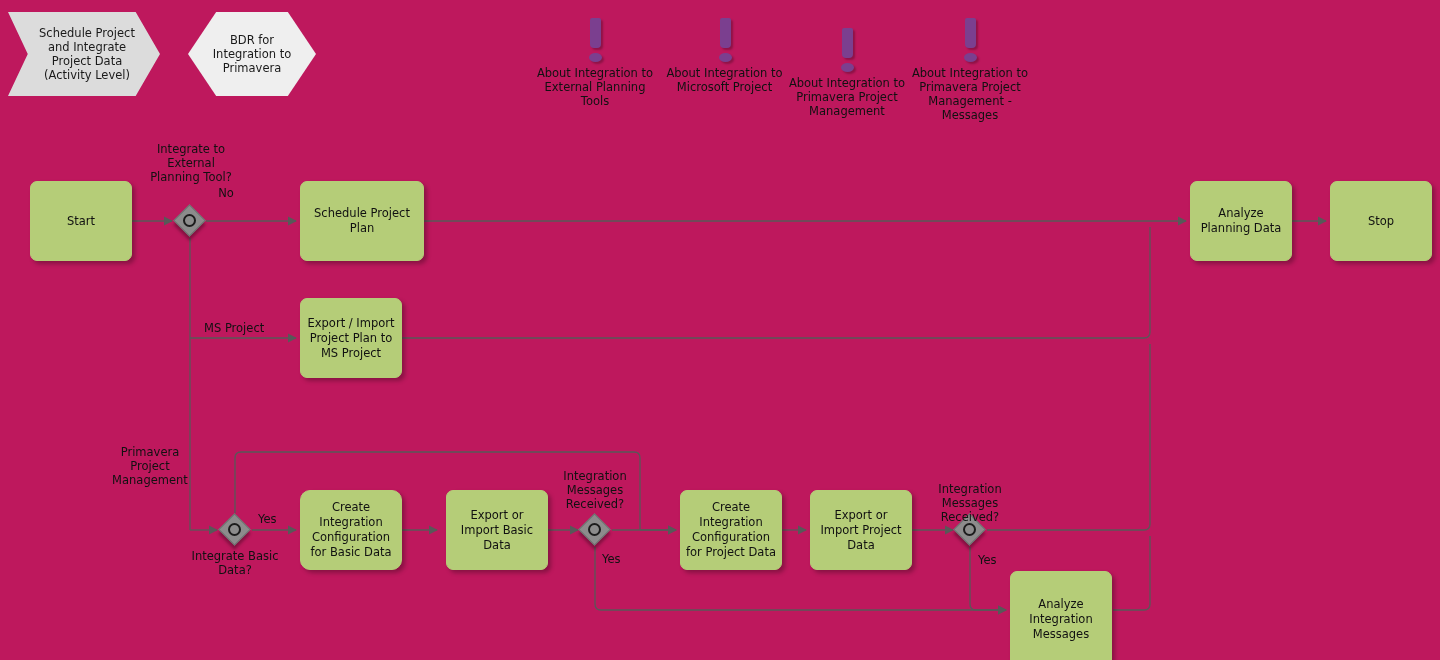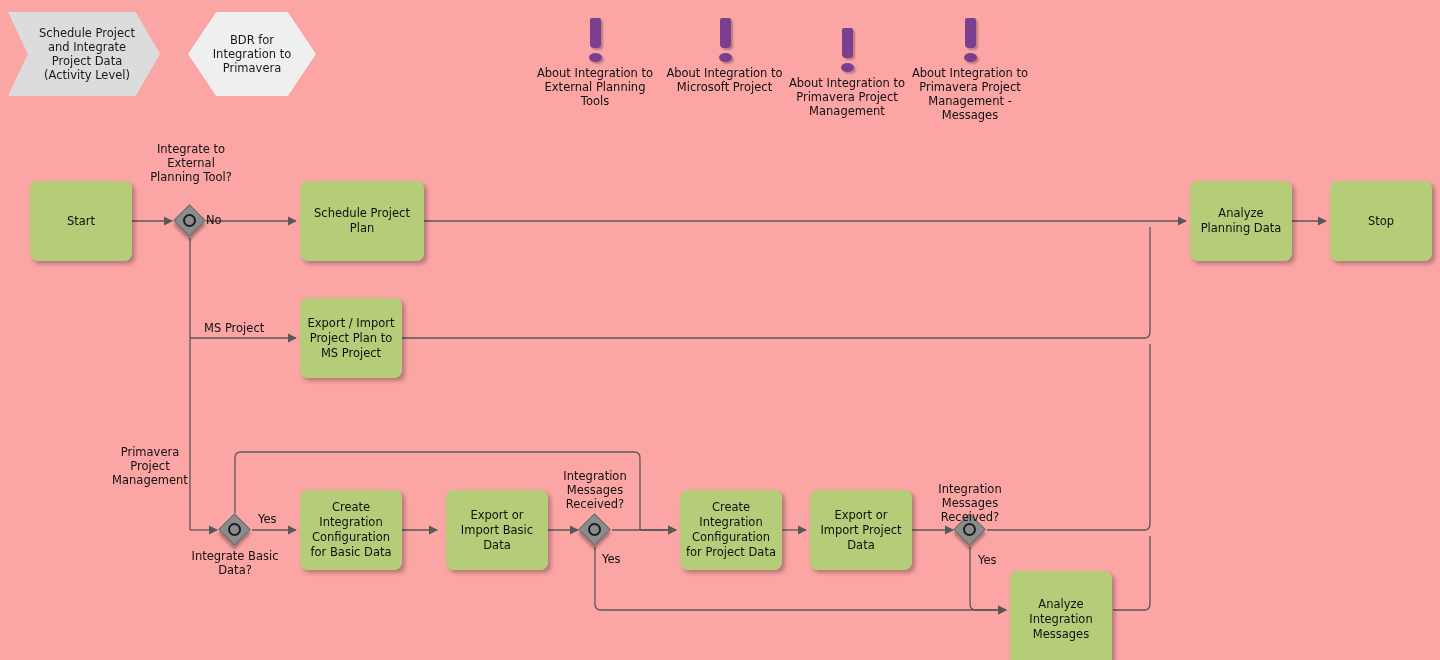--- a/index.html
+++ b/index.html
@@ -10,21 +10,21 @@
   }
   body {
     font-family: "DejaVu Sans", sans-serif;
     color: #1a1a1a;
   }
   #canvas {
     position: relative;
     width: 1440px;
     height: 660px;
     overflow: hidden;
-    background: #fca5a5;
+    background: #be185d;
   }
   #edges {
     position: absolute;
     left: 0;
     top: 0;
     width: 1440px;
     height: 660px;
     pointer-events: none;
   }
 
@@ -277,21 +277,21 @@
   </div>
 
   <div class="task" style="left:300px; top:181px; width:124px; height:80px;">
     <span>Schedule Project Plan</span>
   </div>
 
   <div class="task" style="left:300px; top:298px; width:102px; height:80px;">
     <span>Export / Import Project Plan to MS Project</span>
   </div>
 
-  <div class="task" style="left:300px; top:490px; width:102px; height:80px;">
+  <div class="task" style="left:300px; top:490px; width:102px; height:80px;border-radius:10px;">
     <span>Create Integration Configuration for Basic Data</span>
   </div>
 
   <div class="task" style="left:446px; top:490px; width:102px; height:80px;">
     <span>Export or Import Basic Data</span>
   </div>
 
   <div class="task" style="left:680px; top:490px; width:102px; height:80px;text-align:center;">
     <span>Create Integration Configuration for Project Data</span>
   </div>
@@ -329,21 +329,21 @@
     <div class="ring"></div>
   </div>
   <div class="elabel" style="left:547px; top:469px; width:96px;">Integration Messages Received?</div>
 
   <div class="gateway" style="left:955px; top:515px;">
     <div class="dia"></div>
     <div class="ring"></div>
   </div>
   <div class="elabel" style="left:922px; top:482px; width:96px;">Integration Messages Received?</div>
 
-  <div class="elabel" style="left:206px; top:213px; width:40px; text-align:left;">No</div>
+  <div class="elabel" style="left:206px; top:186px; width:40px; text-align:center;">No</div>
 
   <div class="elabel" style="left:204px; top:321px; width:80px; text-align:left;">MS Project</div>
 
   <div class="elabel" style="left:104px; top:445px; width:92px;">Primavera Project Management</div>
 
   <div class="elabel" style="left:258px; top:512px; width:30px; text-align:left;">Yes</div>
 
   <div class="elabel" style="left:602px; top:552px; width:30px; text-align:left;">Yes</div>
 
   <div class="elabel" style="left:978px; top:553px; width:30px; text-align:left;">Yes</div>

